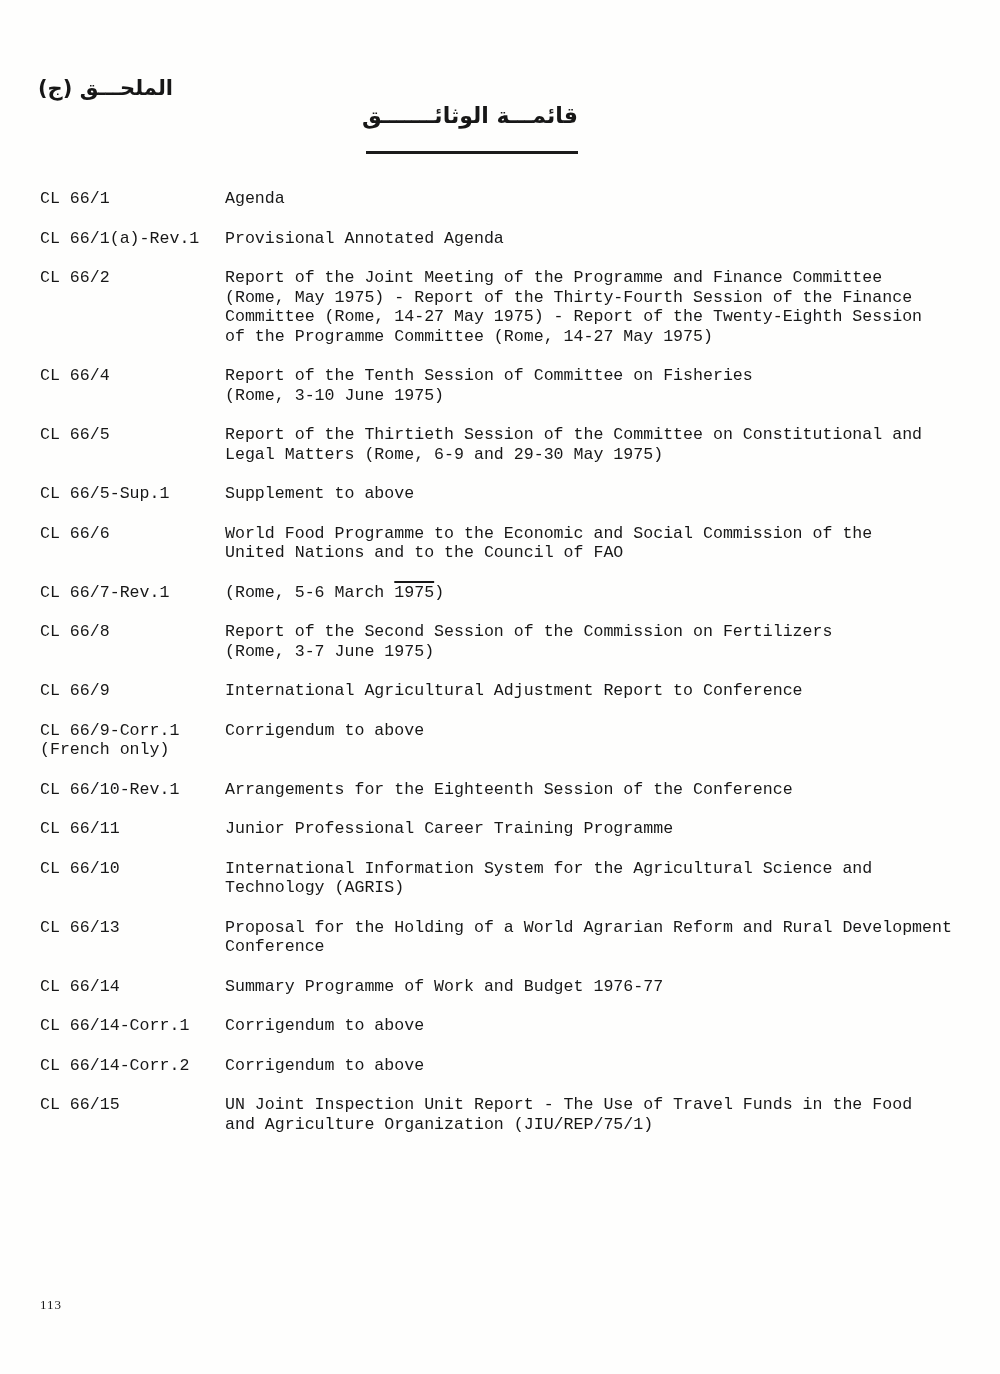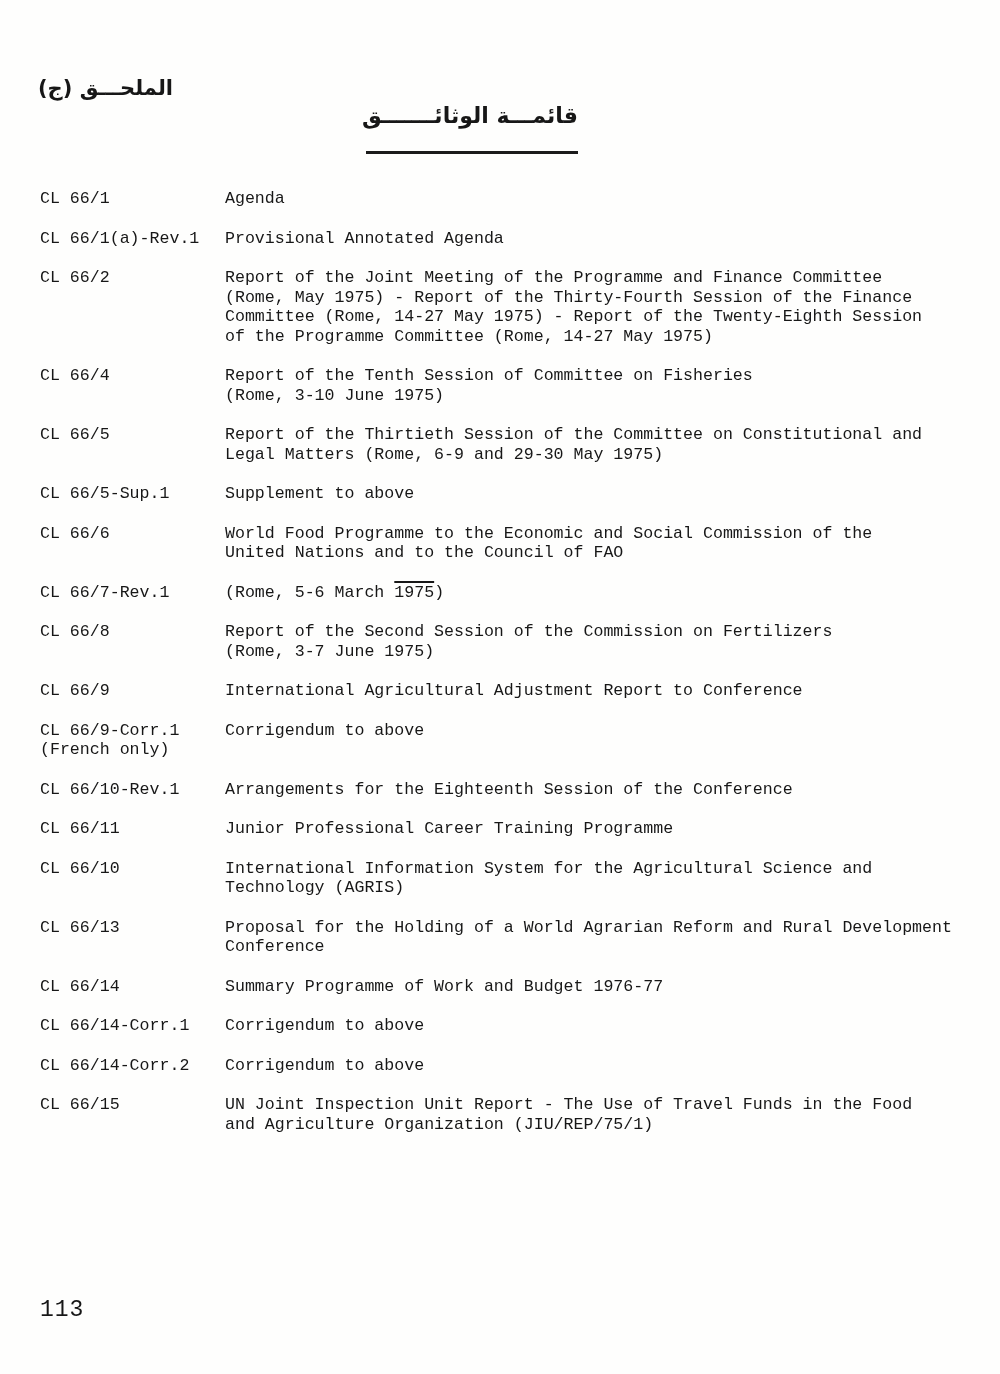--- a/index.html
+++ b/index.html
@@ -73,22 +73,22 @@
   }
   .seg-overline {
     text-decoration: overline;
     text-decoration-thickness: 1.5px;
     margin-top: 36px;
   }
   .page-number {
     position: absolute;
     top: 1297px;
     left: 40px;
-    font-family: Liberation Mono, monospace;
-    font-size: 23px;
+    font-family: Liberation Serif, serif;
+    font-size: 13px;
     letter-spacing: 1px;
   }
 </style>
 </head>
 <body>
 
 <div class="page">
 
   <div class="annex-label" dir="rtl">الملحـــق (ج)</div>
 

